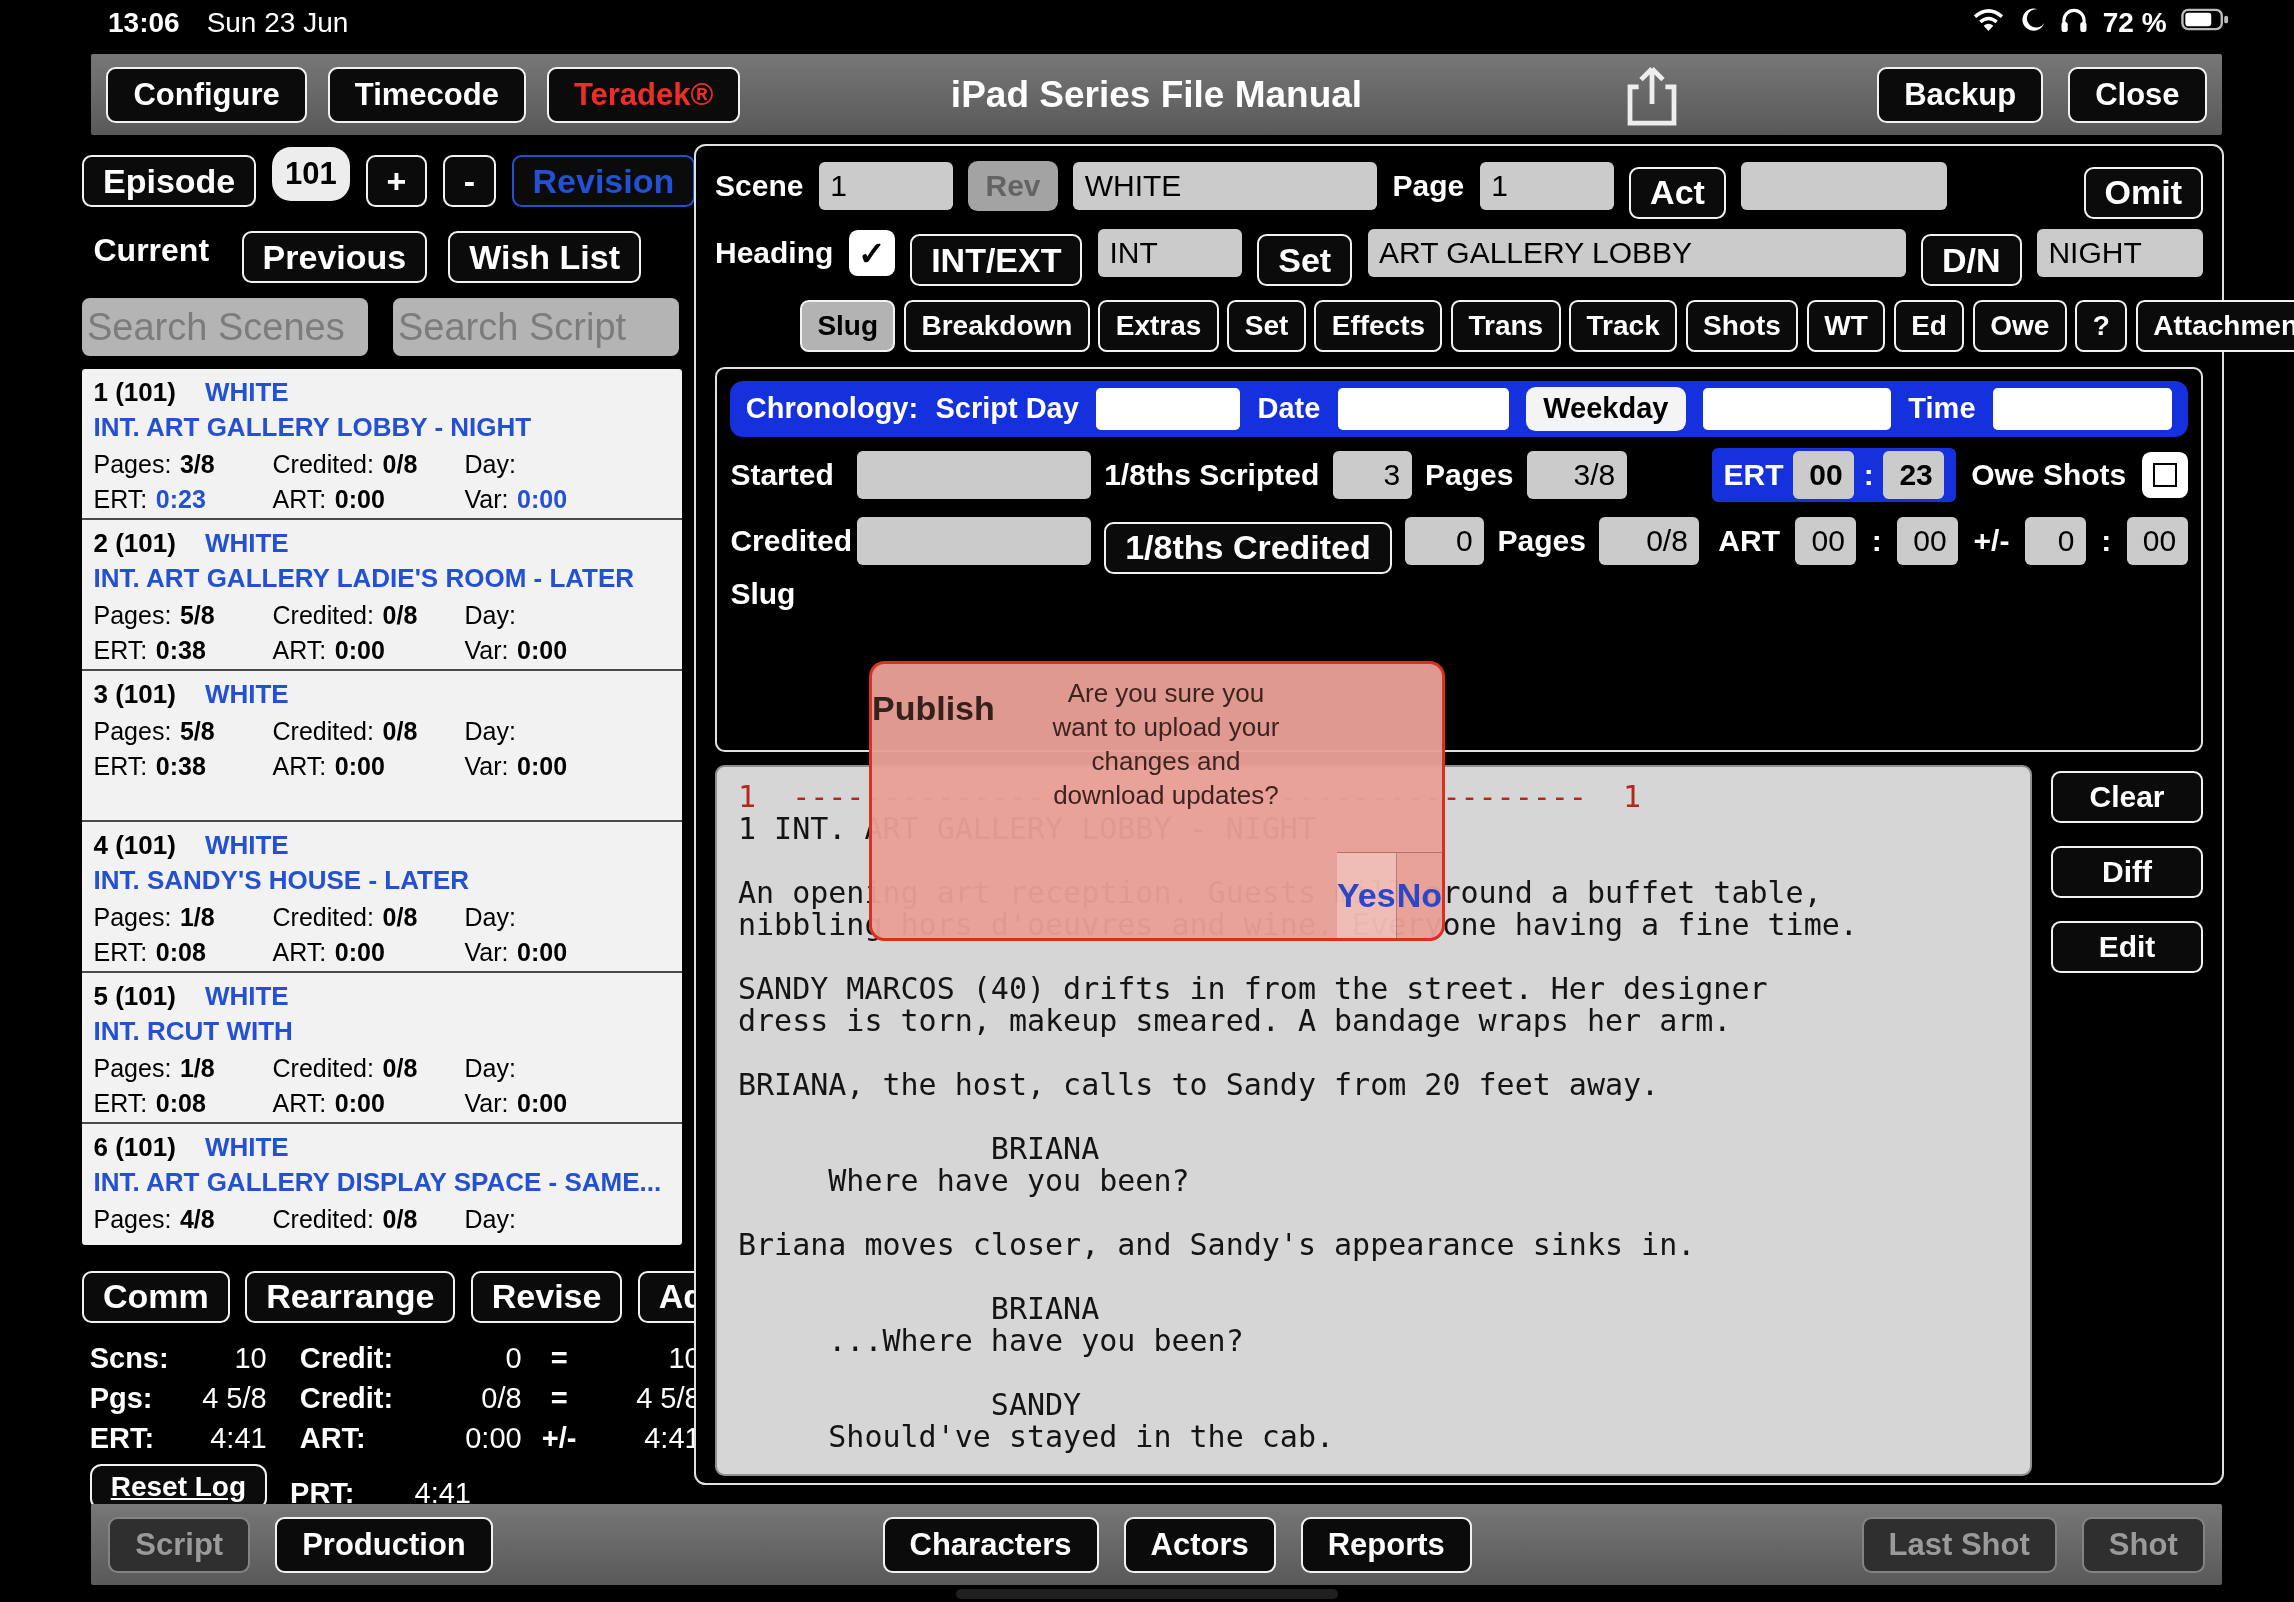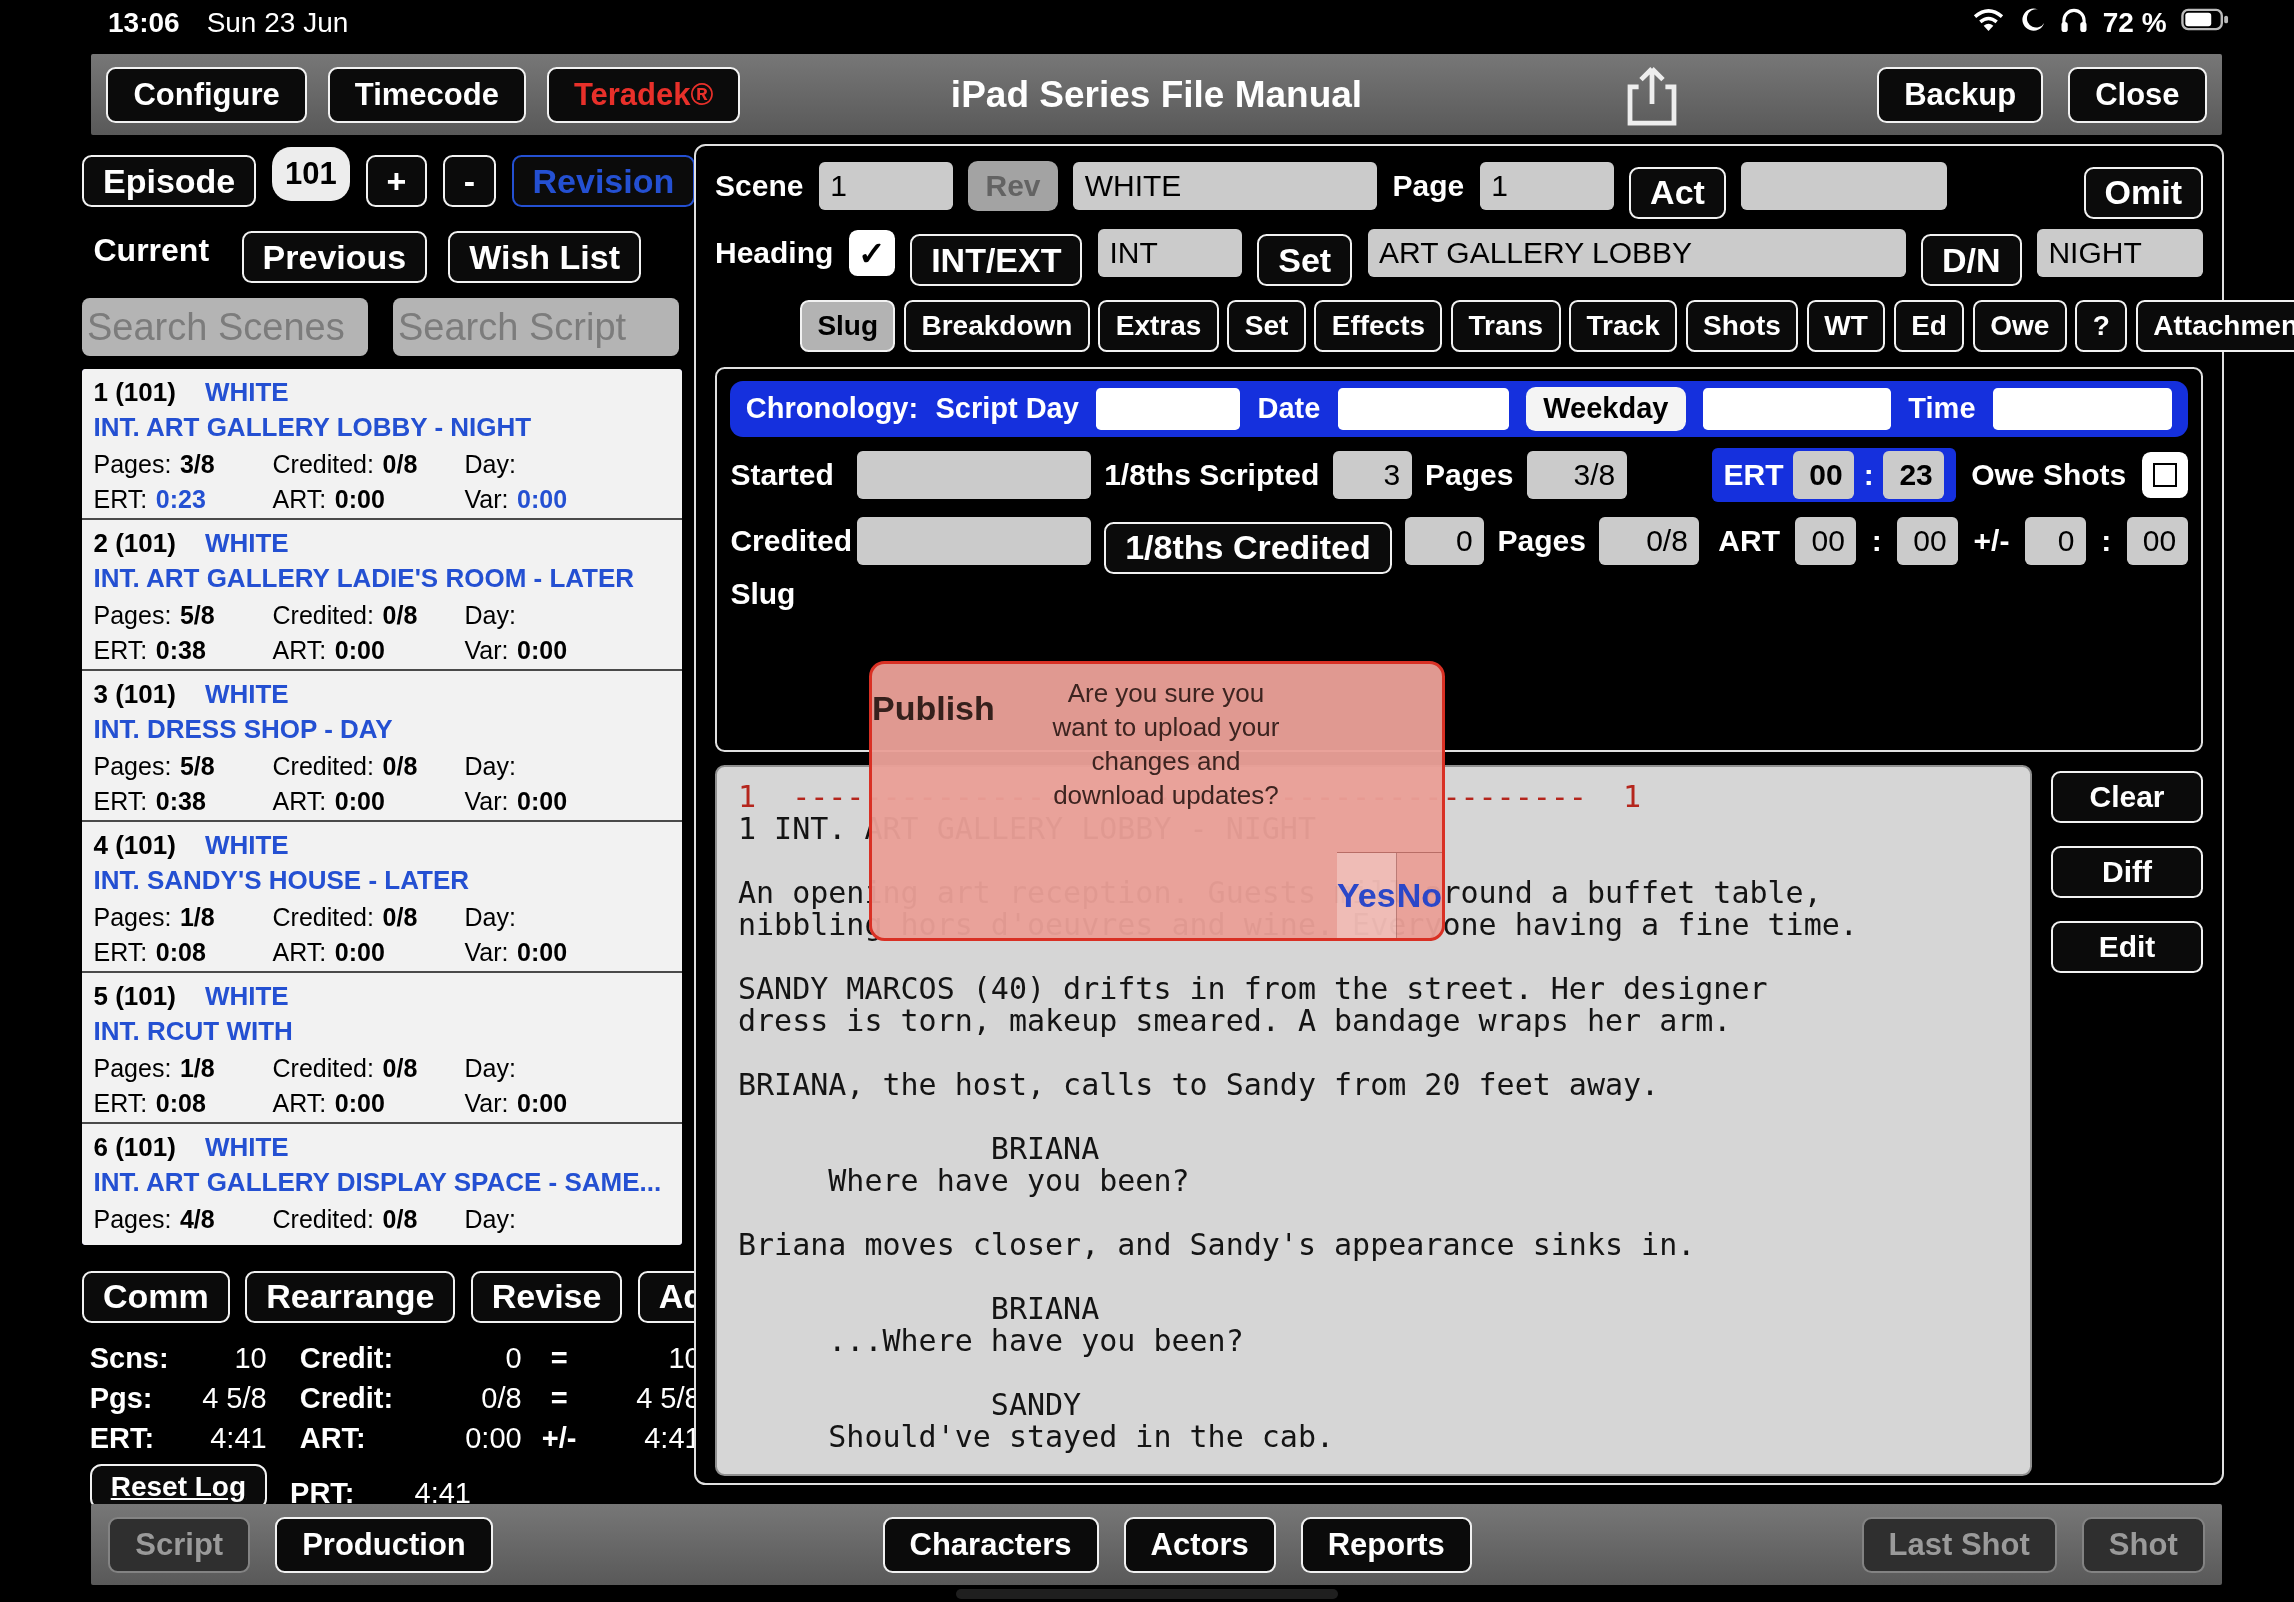--- a/index.html
+++ b/index.html
@@ -234,21 +234,20 @@
               <span class="val val-time">0:00</span>
             </span>
           </div>
         </div>
 
         <div class="scene-card">
           <div class="sc-line1">
             <span class="sc-num">3 (101)</span>
             <span class="sc-color">WHITE</span>
           </div>
-          <div class="sc-slug">INT. DRESS SHOP - DAY</div>
           <div class="sc-grid">
             <span class="sc-cell">
               <span class="lbl">Pages:</span>
               <span class="val">5/8</span>
             </span>
             <span class="sc-cell">
               <span class="lbl">Credited:</span>
               <span class="val">0/8</span>
             </span>
             <span class="sc-cell">

